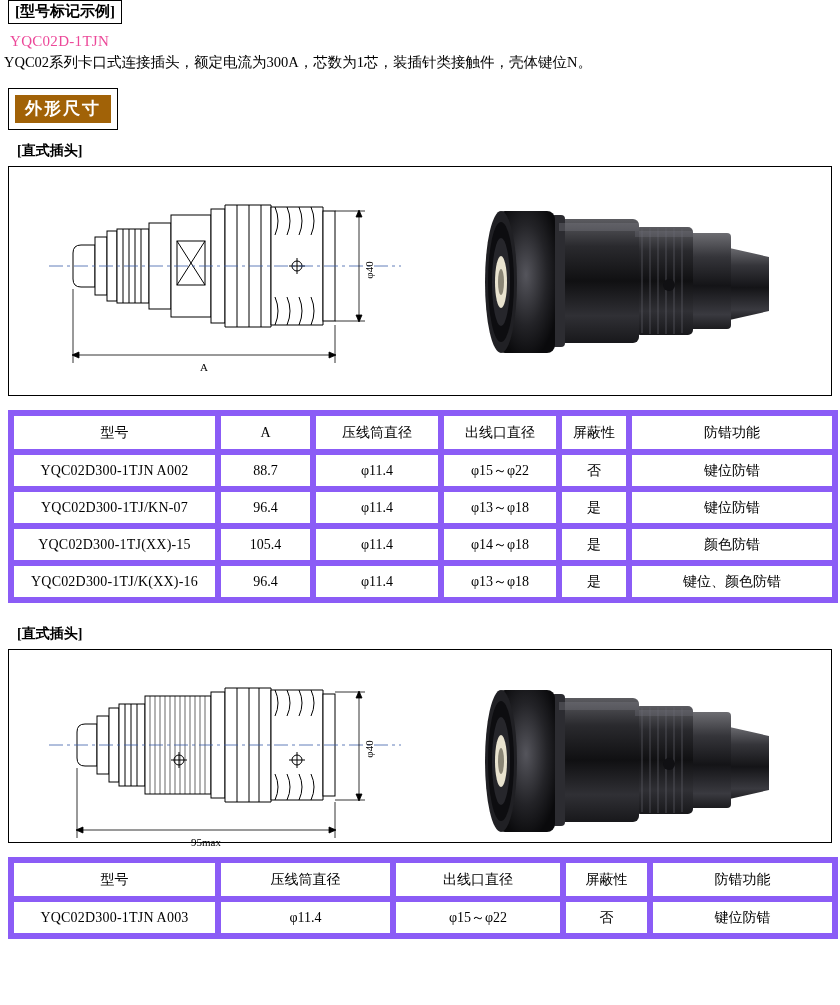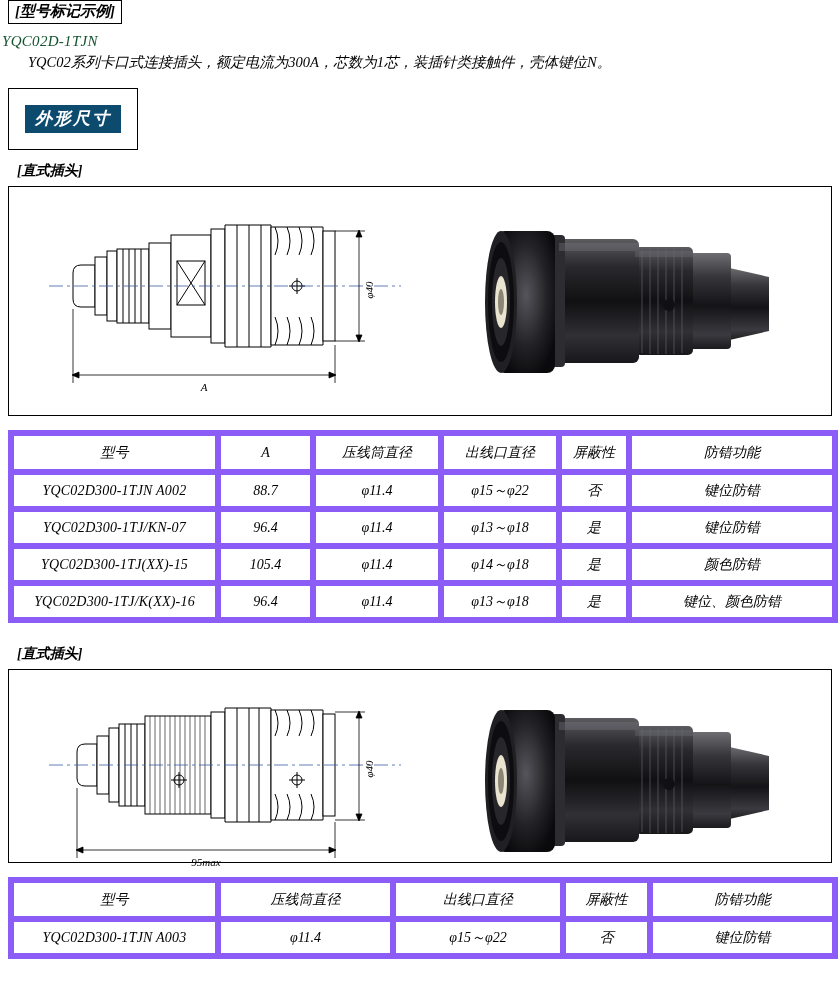--- a/index.html
+++ b/index.html
@@ -13,63 +13,62 @@
     font-family: "Liberation Serif", "DejaVu Serif", serif;
     color: #000000;
     position: relative;
     overflow: hidden;
   }
   .page {
     position: relative;
     width: 840px;
     height: 1005px;
     padding: 0;
-    font-style: italic;
   }
 
   
   .section-head-box {
     display: inline-block;
     border: 1.5px solid #000;
     padding: 1px 6px 2px 6px;
     font-size: 15px;
     font-weight: bold;
     line-height: 1.25;
     margin-left: 8px;
   }
   .model-code {
-    margin: 9px 0 2px 2px;
+    margin: 9px 0 2px 10px;
     font-size: 15px;
     font-family: "Liberation Serif", serif;
-    color: #14532d;
+    color: #ec4899;
     letter-spacing: 0.3px;
   }
   .model-desc {
-    margin: 3px 0 0 28px;
+    margin: 3px 0 0 4px;
     font-size: 14.5px;
     line-height: 1.35;
   }
 
   
   .banner {
     display: inline-block;
     margin: 16px 0 0 8px;
     border: 1.5px solid #000;
     position: relative;
     padding: 0;
   }
   .banner-inner {
     display: inline-block;
-    background: #0c4a6e;
+    background: #a16207;
     color: #ffffff;
     font-size: 17px;
     font-weight: bold;
     letter-spacing: 2px;
     padding: 2px 10px 3px 10px;
-    margin: 16px;
+    margin: 6px;
   }
 
   .sub-label {
     margin: 12px 0 6px 17px;
     font-size: 14px;
     font-weight: bold;
   }
 
   
   .fig-panel {

